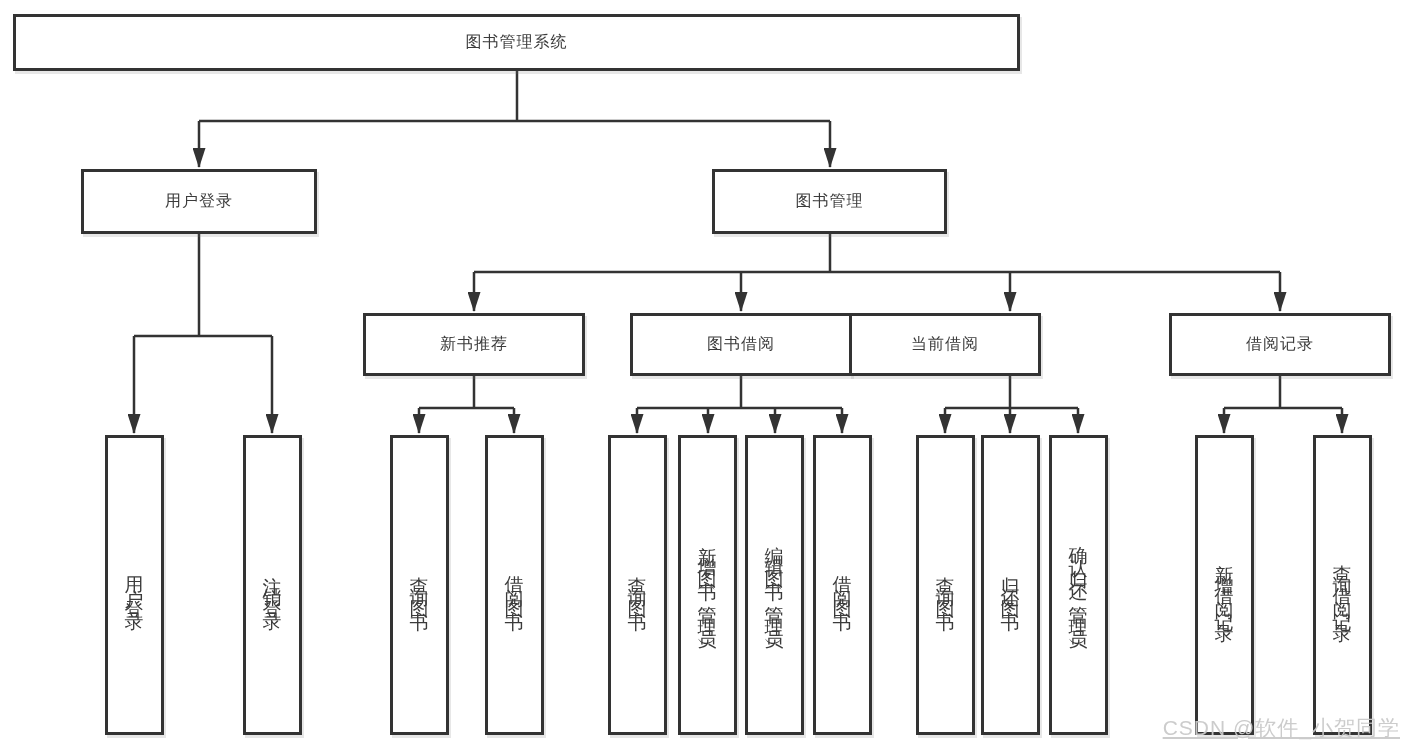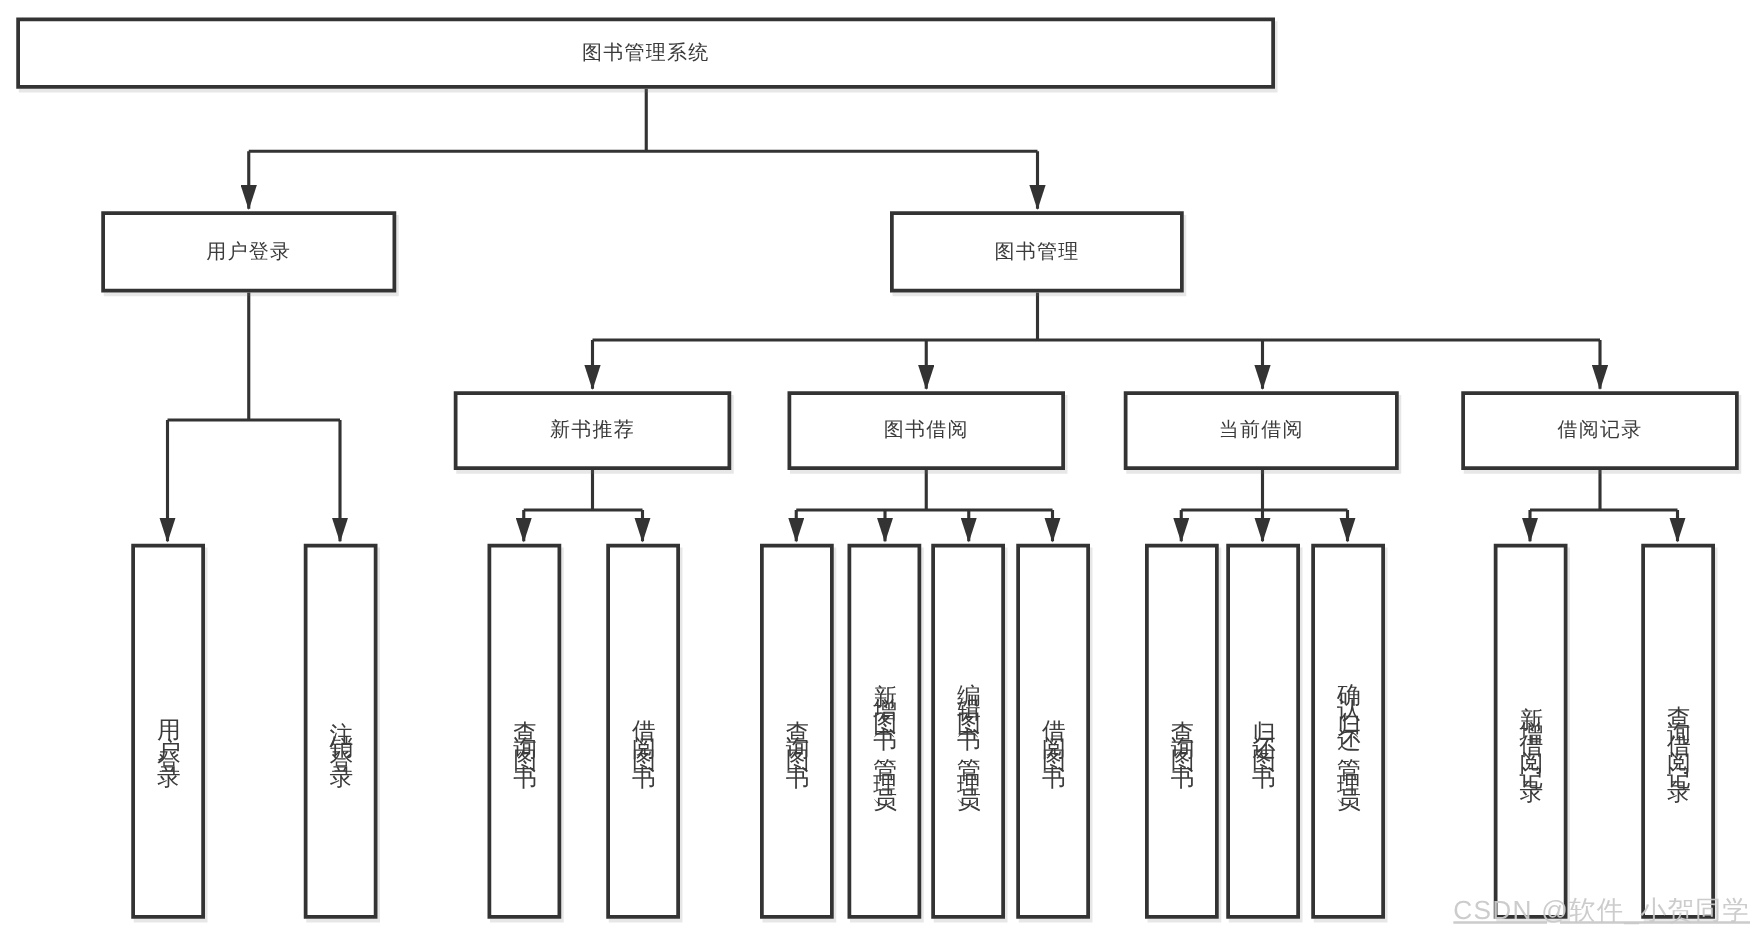--- a/index.html
+++ b/index.html
@@ -99,21 +99,21 @@
   <div class="box lvl1" style="left:712px;width:235px;">
     <span class="hlabel">图书管理</span>
   </div>
 
   <div class="box lvl2" style="left:630px;width:222px;">
     <span class="hlabel">图书借阅</span>
   </div>
   <div class="box lvl2" style="left:363px;width:222px;">
     <span class="hlabel">新书推荐</span>
   </div>
-  <div class="box lvl2" style="left:899px;width:220px;">
+  <div class="box lvl2" style="left:849px;width:192px;">
     <span class="hlabel">当前借阅</span>
   </div>
   <div class="box lvl2" style="left:1169px;width:222px;font-family:Liberation Mono, monospace;">
     <span class="hlabel">借阅记录</span>
   </div>
 
   <div class="box leaf" style="left:105px;">
     <span>用户登录</span>
   </div>
   <div class="box leaf" style="left:243px;">

